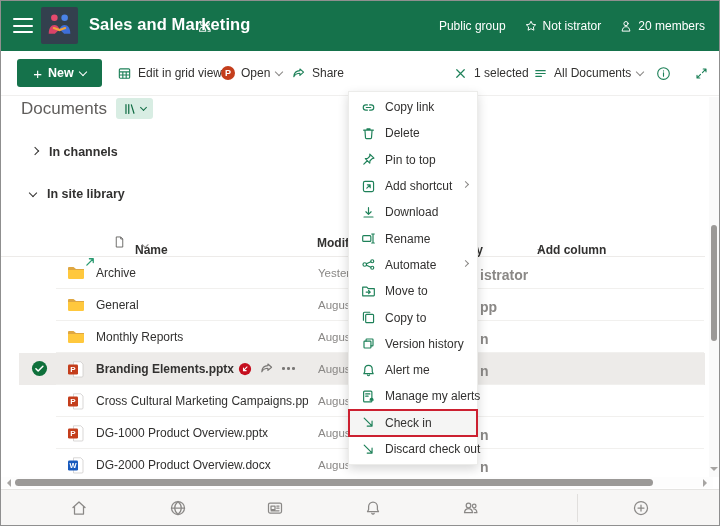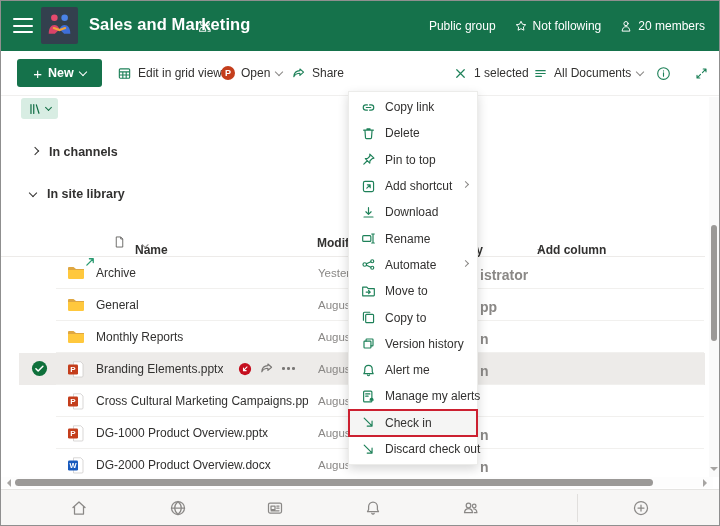--- a/index.html
+++ b/index.html
@@ -55,21 +55,21 @@
 
   .rows{position:absolute;left:0;top:256px;width:720px;}
   .row{position:relative;height:32px;}
   .row::after{content:"";position:absolute;left:55px;right:17px;bottom:0;height:1px;background:#f1f0ee;}
   .row.selected::before{content:"";position:absolute;left:18px;right:16px;top:0;bottom:0;background:#EDEBE9;}
   .row span{position:absolute;}
   .r-check{left:30px;top:7px;width:17px;height:17px;}
   .r-ficon{left:66px;top:7px;width:18px;height:18px;}
   .r-ficon svg{width:18px;height:18px;}
   .r-name{left:95px;top:9px;font-size:12px;color:var(--text);max-width:212px;overflow:hidden;white-space:nowrap;cursor:pointer;}
-  .r-name.bold{font-weight:400;}
+  .r-name.bold{font-weight:700;}
   .r-co{left:237px;top:9px;width:14px;height:14px;}
   .r-share{left:258px;top:8px;width:15px;height:15px;color:#797775;}
   .r-dots{left:281px;top:14px;}
   .r-dots i{background:#797775;}
   .r-mod{left:317px;top:10px;width:30px;overflow:hidden;font-size:11.5px;color:#8a8886;white-space:nowrap;}
   .r-by{left:479px;top:10px;font-size:14px;color:#8a8886;white-space:nowrap;font-weight:bold;}
   .cursor{left:84px;top:-4px;width:11px;height:11px;}
 
   
   .hscroll{position:absolute;left:0;top:476px;width:712px;height:11px;background:#fdfdfd;}
@@ -127,21 +127,21 @@
         </svg>
     </span>
     <div class="topbar-right">
       <span class="tr-item">
           <span>Public group</span>
         </span>
       <span class="tr-item">
         <svg viewBox="0 0 16 16" fill="none" stroke="#fff" stroke-width="1.1" stroke-linejoin="round">
             <path d="M8 2.6l1.7 3.4 3.7.5-2.7 2.6.6 3.7L8 11.1l-3.3 1.7.6-3.7L2.6 6.5l3.7-.5z"></path>
           </svg>
-        <span>Not following</span>
+        <span>Not istrator</span>
       </span>
       <span class="tr-item">
         <svg viewBox="0 0 16 16" fill="none" stroke="#fff" stroke-width="1.1" stroke-linecap="round">
             <circle cx="8" cy="5.3" r="2.4"></circle>
             <path d="M3.6 13.4c.4-2.9 2-4.6 4.4-4.6s4 1.7 4.4 4.6z"></path>
           </svg>
         <span>20 members</span>
       </span>
     </div>
   </header>
@@ -196,20 +196,21 @@
         </svg>
     </div>
     <div class="tb-item" style="left:693px">
       <svg viewBox="0 0 16 16" fill="none" stroke="currentColor" stroke-width="1.2" stroke-linecap="round" stroke-linejoin="round">
           <path d="M9.8 3.2h3v3M12.6 3.4L9 7M6.2 12.8h-3v-3M3.4 12.6L7 9"></path>
         </svg>
     </div>
   </div>
 
   <div class="doc-head">
+    <span class="doc-title">Documents</span>
     <span class="pill">
       <svg width="13" height="14" viewBox="0 0 14 14" fill="none" stroke="#0F6C43" stroke-width="1.3" stroke-linecap="round">
           <path d="M3.2 2.2v9.6M6.2 2.2v9.6M9 2.6l2.8 9"></path>
         </svg>
       <span class="chev" style="width:5px;height:5px;color:#0F6C43"></span>
     </span>
   </div>
 
   <div class="section" style="left:31px;top:144px">
     <span class="chev right"></span>

